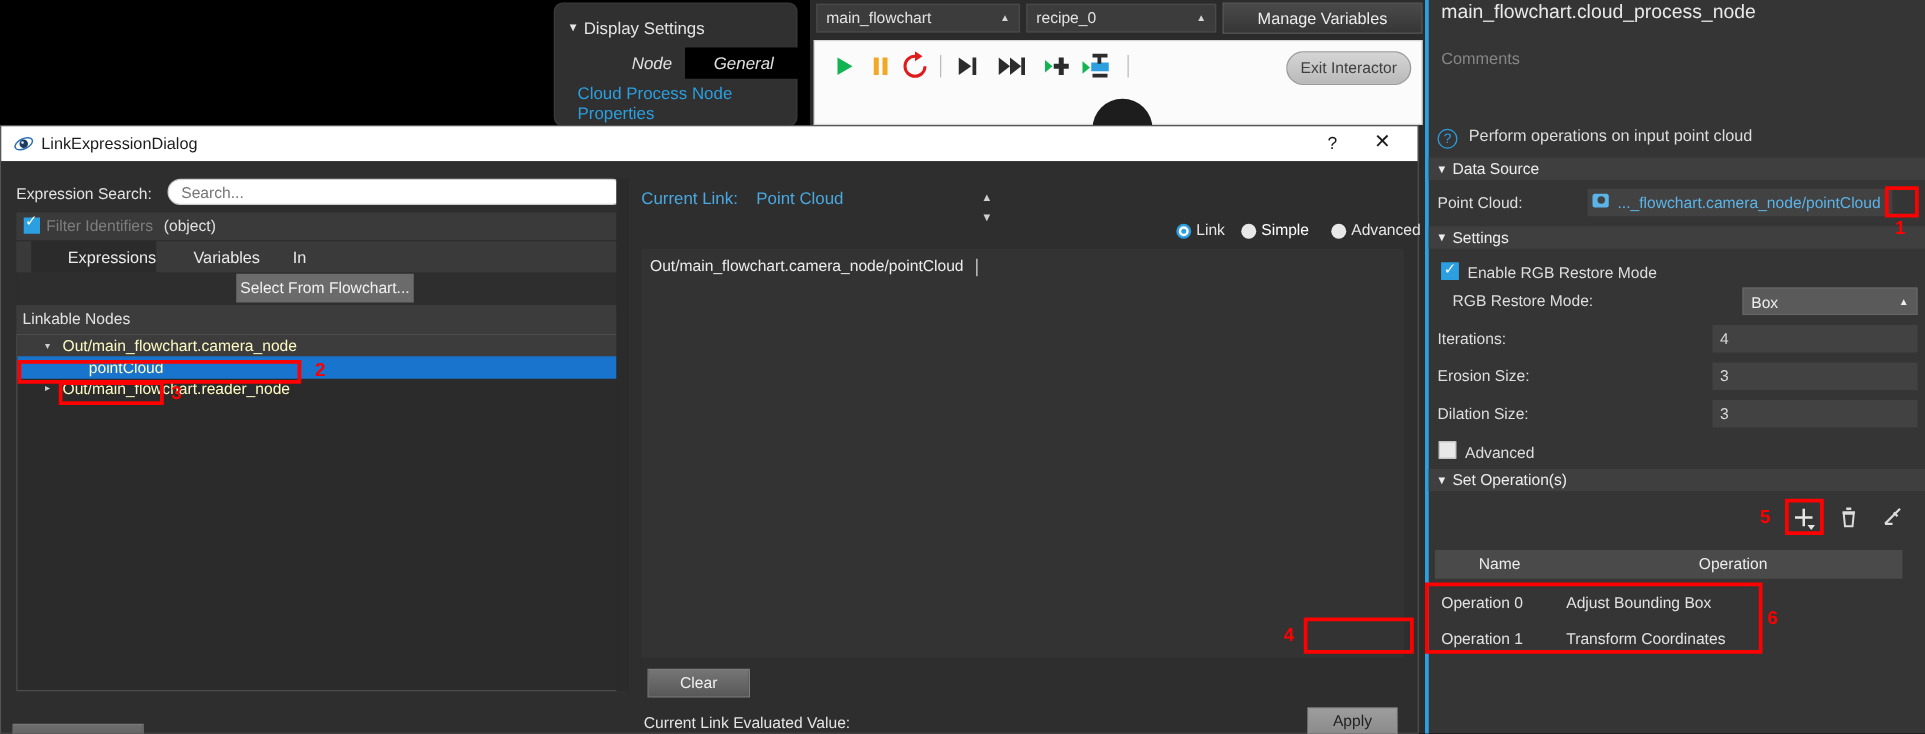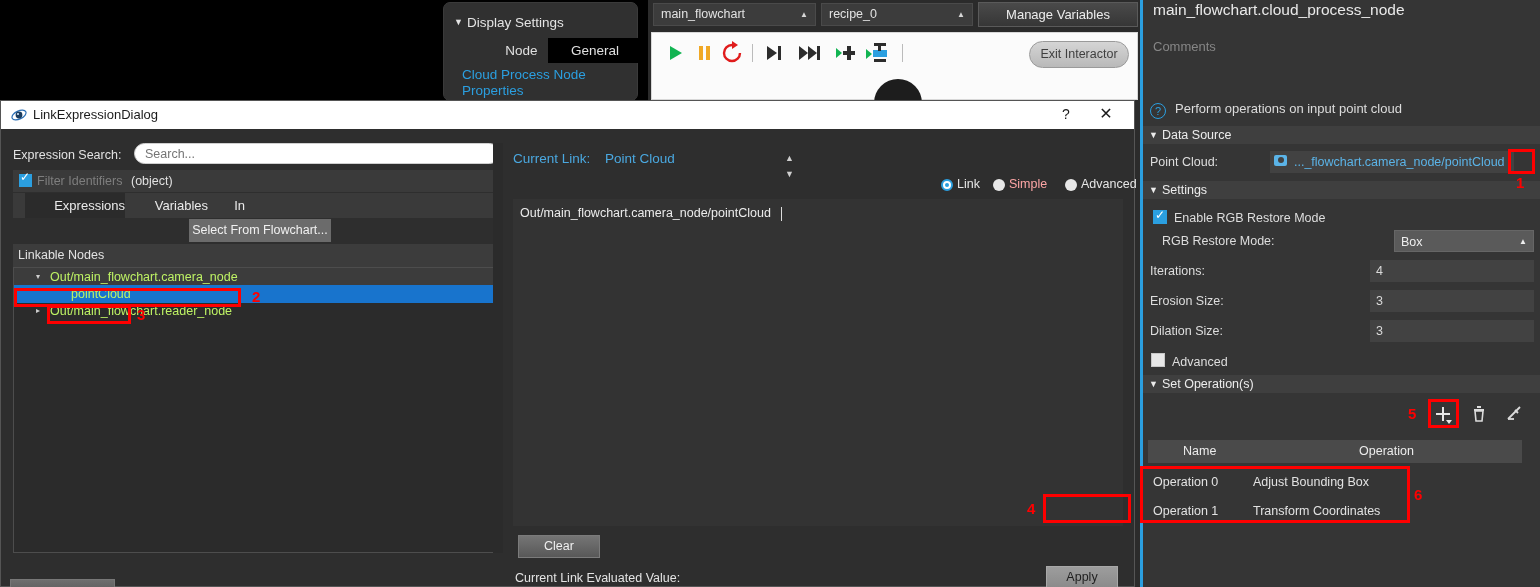--- a/index.html
+++ b/index.html
@@ -18,21 +18,21 @@
   
   .disp-panel {
     position:absolute; left:443px; top:2px; width:195px; height:99px;
     background:#303030; border-radius:7px;
     border:1px solid #3a3a3a;
   }
   .disp-title { position:absolute; left:10px; top:12px; color:#e4e4e4; font-size:13.5px; }
   .disp-title .caret { font-size:9px; margin-right:4px; position:relative; top:-2px; }
   .disp-tabs { position:absolute; left:0; top:35px; width:195px; height:25px; }
   .disp-tab { position:absolute; top:0; height:25px; line-height:25px; text-align:center;
-              color:#e0e0e0; font-size:13.5px; }
+              color:#e0e0e0; font-size:13.5px;font-style:italic; }
   .disp-tab.node { left:50px; width:55px; }
   .disp-tab.general { left:104px; width:94px; background:#000; }
   .disp-link { position:absolute; left:18px; top:64px; width:170px;
                color:#2b9fe0; font-size:13.5px; line-height:16px; }
 
   
   .topbar { position:absolute; left:648px; top:0; width:492px; height:100px; background:#2b2b2b;padding-left:30px; }
   .combo {
     position:absolute; top:3px; height:23px; background:#3c3c3c;
     border:1px solid #4a4a4a; color:#e2e2e2; font-size:12.5px;
@@ -164,21 +164,21 @@
     background:#6b6b6b; color:#f0f0f0; font-size:12.5px; text-align:center; line-height:22px;
   }
   .linkable-hdr {
     position:absolute; left:0; top:101px; width:488px; height:23px; background:#3c3c3c;
     color:#e2e2e2; font-size:12.5px; line-height:23px; padding-left:5px;
   }
   .tree { position:absolute; left:0; top:124px; width:488px; height:286px; background:#2b2b2b;
           border:1px solid #4d4d4d; }
   .tnode { position:absolute; left:0; width:486px; height:18px; }
   .tnode .arrow { position:absolute; left:22px; top:4px; font-size:8px; color:#cfcfcf; }
-  .tnode .txt { position:absolute; color:#bef264; font-size:12.5px; line-height:18px; }
+  .tnode .txt { position:absolute; color:#fef9c3; font-size:12.5px; line-height:18px; }
   .tnode.selected { background:#1874cd; }
   .tnode.hover { background:#3c3c3c; }
 
   .remove-link {
     position:absolute; left:9px; top:450px; width:105px; height:27px;
     background:linear-gradient(#6e6e6e,#4c4c4c); border:1px solid #777;
     color:#f2f2f2; font-size:13px; text-align:center; line-height:25px;
   }
 
   
@@ -191,21 +191,21 @@
   .cur-link-arrows { position:absolute; left:272px; top:7px; color:#cfcfcf; font-size:9px;
                      line-height:16px; }
   .radios { position:absolute; right:0; top:33px; height:20px; }
   .radio { position:absolute; top:0; }
   .radio .dot { position:absolute; left:0; top:3px; width:12px; height:12px; border-radius:50%;
                 background:#e8e8e8; }
   .radio.on .dot { background:#fff; border:2px solid #2b9fe0; }
   .radio.on .dot:after { content:""; position:absolute; left:2px; top:2px; width:4px; height:4px;
                 border-radius:50%; background:#2b9fe0; }
   .radio .rl { position:absolute; left:16px; top:0; color:#e6e6e6; font-size:12.5px; line-height:16px; }
-  .radio.dim .rl { color:#fca5a5; }
+  .radio.dim .rl { color:#ffffff; }
 
   .expr-box {
     position:absolute; left:0; top:56px; width:610px; height:327px;
     background:#333333;
   }
   .expr-text { position:absolute; left:7px; top:7px; color:#ececec; font-size:12.5px; }
   .expr-caret { position:absolute; left:268px; top:8px; width:1px; height:14px; background:#ddd; }
 
   .clear-btn {
     position:absolute; left:5px; top:392px; width:82px; height:23px;

